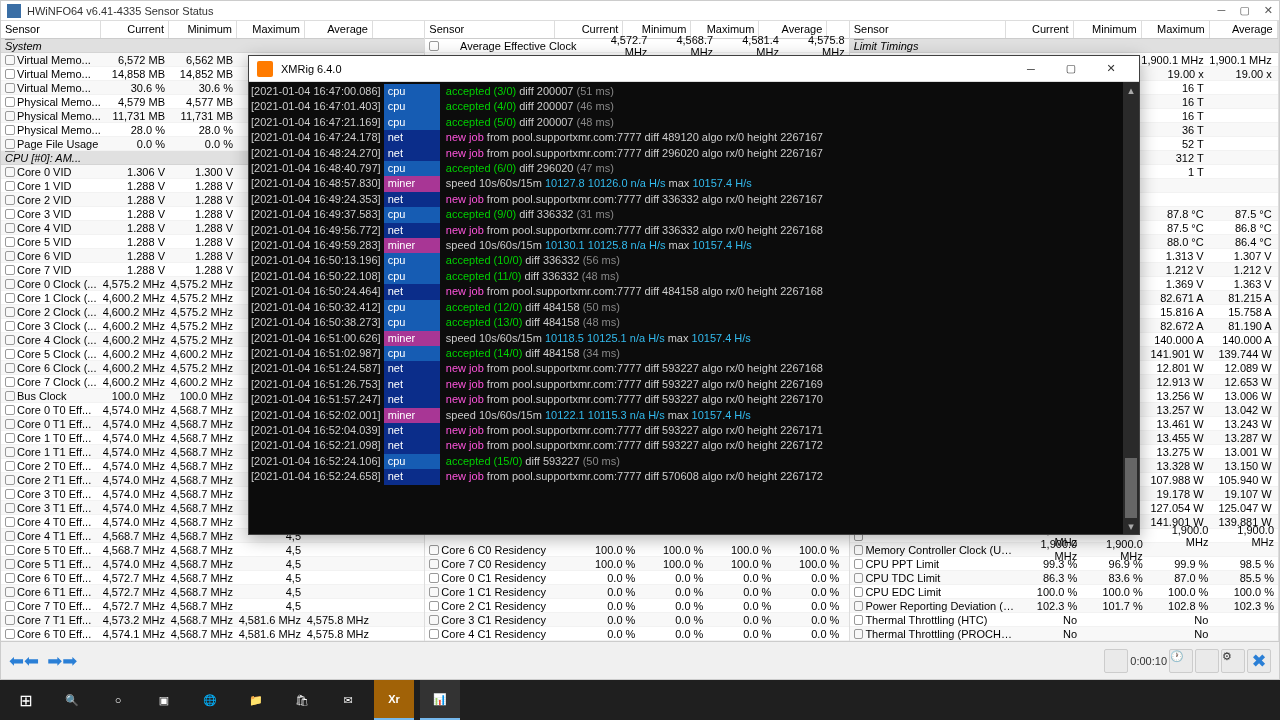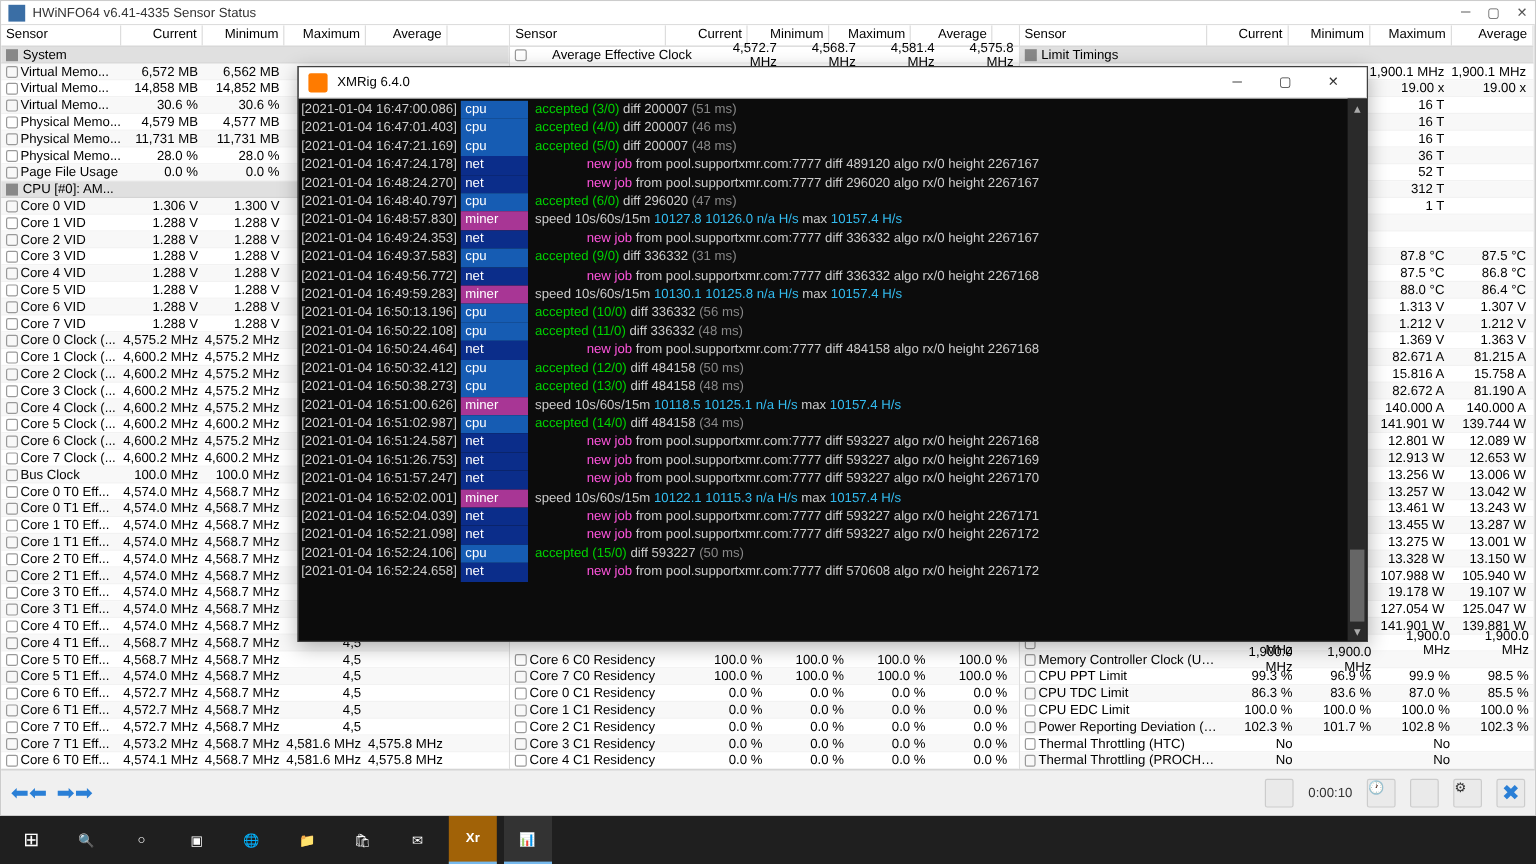--- a/index.html
+++ b/index.html
@@ -16,50 +16,50 @@
 .panel { border-right: 1px solid #ddd; overflow: hidden; }
 .panel:nth-child(1) { width: 425px; }
 .panel:nth-child(2) { width: 425px; }
 .panel:nth-child(3) { width: 430px; }
 
 .sensor-header { display: flex; background: #fff; border-bottom: 1px solid #ccc; height: 18px; font-size: 11px; }
 .sensor-header > div { padding: 2px 4px; border-right: 1px solid #ddd; white-space: nowrap; overflow: hidden; }
 .col-sensor { width: 100px; text-align: left; }
 .col-val { width: 68px; text-align: right; }
 
-.section-row { background: #e0e0e0; height: 14px; display: flex; align-items: center; padding-left: 4px; font-size: 11px; border-bottom: 1px solid #d4d4d4; }
+.section-row { background: #e0e0e0; height: 14px; display: flex; padding-left: 4px; font-size: 11px; font-style: italic; border-bottom: 1px solid #d4d4d4; flex-direction: column; }
 .section-row .chip { width: 10px; height: 10px; background: #888; margin-right: 4px; }
 
 .data-row { display: flex; height: 14px; font-size: 11px; align-items: center; background: #fff; border-bottom: 1px solid #f2f2f2; }
 .data-row:nth-child(even) { background: #f8f8f8; }
 .data-row .ic { width: 10px; height: 10px; margin: 0 2px 0 4px; border: 1px solid #999; border-radius: 2px; }
 .data-row .nm { width: 84px; white-space: nowrap; overflow: hidden; text-overflow: ellipsis; }
 .data-row .v { width: 68px; text-align: right; padding-right: 4px; }
 
 .footer-bar { position: absolute; bottom: 0; left: 0; right: 0; height: 38px; background: #f0f0f0; border-top: 1px solid #ccc; display: flex; align-items: center; padding: 0 8px; gap: 8px; }
 .footer-bar .arrows { font-size: 18px; color: #2a7fd6; }
-.footer-bar .right { margin-left: auto; display: flex; gap: 12px; align-items: center; font-size: 11px; color: #333; }
+.footer-bar .right { margin-left: auto; display: flex; gap: 2px; align-items: center; font-size: 11px; color: #333; }
 .footer-bar .ticon { width: 24px; height: 24px; border: 1px solid #ccc; background: #eaeaea; border-radius: 2px; }
 
 
 .xmrig { position: absolute; top: 55px; left: 248px; width: 892px; height: 480px; background: #0c0c0c; border: 1px solid #404040; box-shadow: 0 4px 16px rgba(0,0,0,0.3); }
 .xmrig-titlebar { height: 26px; background: #fff; display: flex; align-items: center; padding: 0 8px; border-bottom: 1px solid #ddd; }
 .xmrig-titlebar .xicon { width: 16px; height: 16px; background: #ff7b00; border-radius: 2px; margin-right: 8px; }
 .xmrig-titlebar .wb { margin-left: auto; display: flex; }
 .xmrig-titlebar .wb span { width: 40px; height: 26px; display: flex; align-items: center; justify-content: center; color: #333; }
 .xmrig-titlebar .wb .close { background: transparent; }
 .xmrig-body { font-family: Consolas, monospace; font-size: 12.3px; line-height: 15.4px; padding: 2px; color: #cccccc; height: calc(100% - 26px); overflow: hidden; }
 .xmrig-body .ln { white-space: pre; }
 .ts { color: #ccc; }
 .tag { display: inline-block; width: 56px; color: #fff; text-align: left; padding-left: 4px; }
 .tag-cpu { background: #165cb3; }
 .tag-net { background: #0b2d8a; }
 .tag-miner { background: #a83695; }
 .green { color: #00d000; }
-.magenta { color: #ff55dd; margin-left: 43px; }
+.magenta { color: #ff55dd; }
 .cyan { color: #33bbee; }
 .white { color: #ccc; }
 .dim { color: #888; }
 .xmrig-scroll { position: absolute; right: 0; top: 26px; bottom: 0; width: 16px; background: #2a2a2a; }
 .xmrig-scroll .thumb { position: absolute; bottom: 16px; width: 12px; left: 2px; height: 60px; background: #666; }
 .xmrig-scroll .arr { position: absolute; width: 16px; height: 16px; display:flex; align-items:center; justify-content:center; color:#aaa; }
 
 
 .taskbar { position: absolute; bottom: 0; left: 0; right: 0; height: 40px; background: #1f1f1f; display: flex; align-items: center; padding: 0 6px; gap: 6px; }
 .taskbar .tb { width: 40px; height: 40px; display: flex; align-items: center; justify-content: center; color: #fff; }

